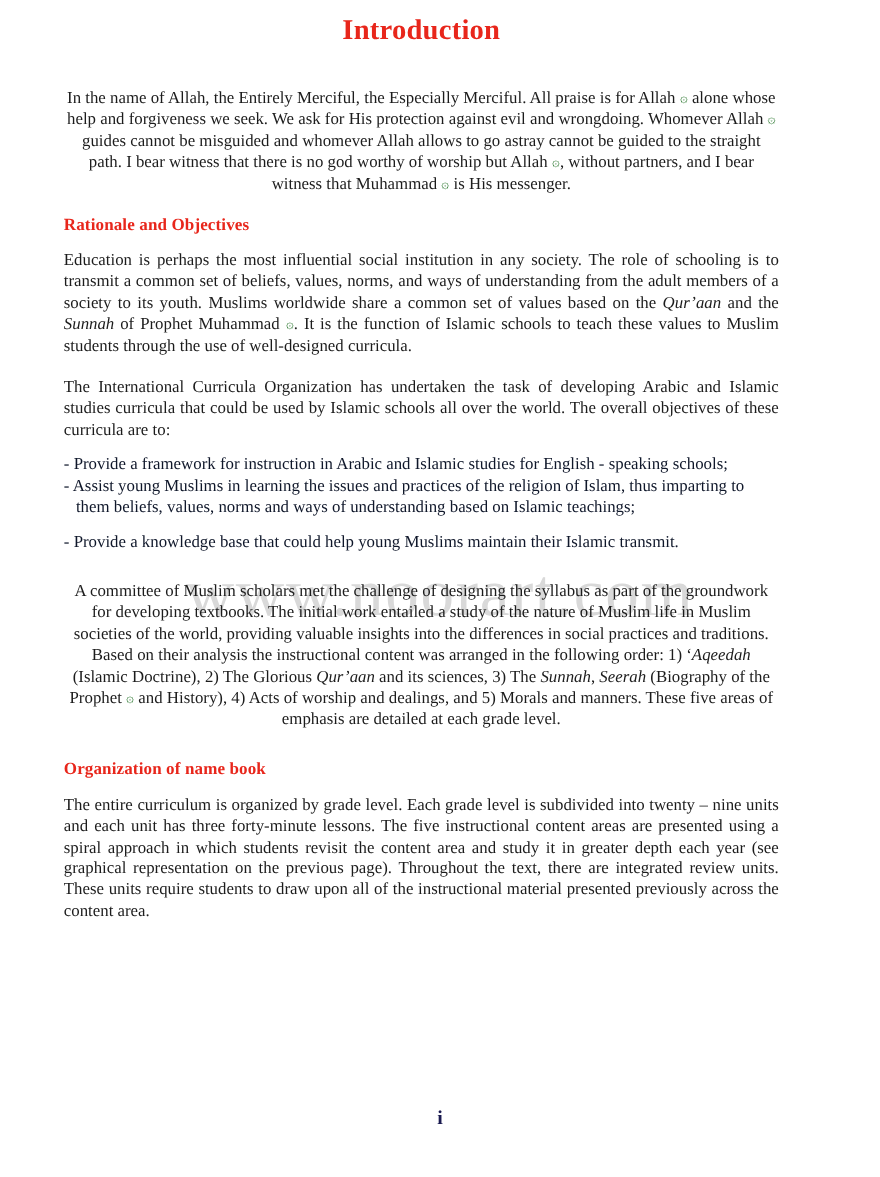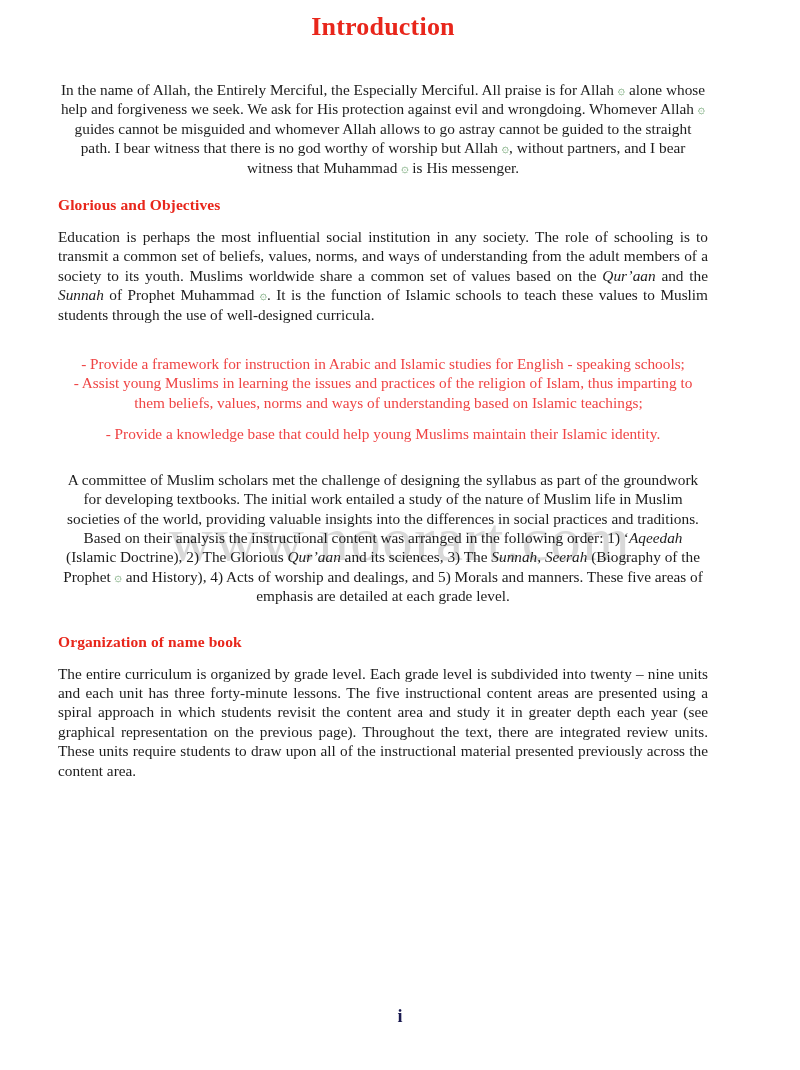--- a/index.html
+++ b/index.html
@@ -88,22 +88,22 @@
   ul.dash-list {
     margin: 0;
     padding: 0;
     list-style: none;
   }
   ul.dash-list li {
     font-size: 15.3px;
     line-height: 19.4px;
     text-indent: -11px;
     padding-left: 11px;
-    color: #ef4444;
-    text-align: center;
+    color: #0f172a;
+    text-align: left;
   }
   ul.dash-list li + li {
     margin-top: 0px;
   }
   ul.dash-list li.gap-before {
     margin-top: 12px;
   }
 
   em.it { }
 
@@ -141,35 +141,36 @@
   <div class="content">
 
     <h1 class="doc-title">Introduction</h1>
 
     <div class="spacer-lg"></div>
 
     <p class="body ragged"><span>In the name of Allah, the Entirely Merciful, the Especially Merciful. All praise is for Allah </span><span class="honorific">۞</span><span> alone whose help and forgiveness we seek. We ask for His protection against evil and wrongdoing. Whomever Allah </span><span class="honorific">۞</span><span> guides cannot be misguided and whomever Allah allows to go astray cannot be guided to the straight path. I bear witness that there is no god worthy of worship but Allah </span><span class="honorific">۞</span><span>, without partners, and I bear witness that Muhammad </span><span class="honorific">۞</span><span> is His messenger.</span></p>
 
     <div class="spacer-md"></div>
 
-    <h2 class="section-heading">Glorious and Objectives</h2>
+    <h2 class="section-heading">Rationale and Objectives</h2>
 
     <div class="spacer-sm"></div>
 
     <p class="body"><span>Education is perhaps the most influential social institution in any society. The role of schooling is to transmit a common set of beliefs, values, norms, and ways of understanding from the adult members of a society to its youth. Muslims worldwide share a common set of values based on the </span><em class="it">Qur’aan</em><span> and the </span><em class="it">Sunnah</em><span> of Prophet Muhammad </span><span class="honorific">۞</span><span>. It is the function of Islamic schools to teach these values to Muslim students through the use of well-designed curricula.</span></p>
 
     <div class="spacer-md"></div>
 
+    <p class="body">The International Curricula Organization has undertaken the task of developing Arabic and Islamic studies curricula that could be used by Islamic schools all over the world. The overall objectives of these curricula are to:</p>
 
     <div class="spacer-sm"></div>
 
     <ul class="dash-list">
       <li><span>-</span> <span>Provide a framework for instruction in Arabic and Islamic studies for English - speaking schools;</span></li>
       <li><span>-</span> <span>Assist young Muslims in learning the issues and practices of the religion of Islam, thus imparting to them beliefs, values, norms and ways of understanding based on Islamic teachings;</span></li>
-      <li class="gap-before"><span>-</span> <span>Provide a knowledge base that could help young Muslims maintain their Islamic identity.</span></li>
+      <li class="gap-before"><span>-</span> <span>Provide a knowledge base that could help young Muslims maintain their Islamic transmit.</span></li>
     </ul>
 
     <div class="spacer-lg"></div>
 
     <p class="body ragged"><span>A committee of Muslim scholars met the challenge of designing the syllabus as part of the groundwork for developing textbooks. The initial work entailed a study of the nature of Muslim life in Muslim societies of the world, providing valuable insights into the differences in social practices and traditions. Based on their analysis the instructional content was arranged in the following order: 1) ‘</span><em class="it">Aqeedah</em><span> (Islamic Doctrine), 2) The Glorious </span><em class="it">Qur’aan</em><span> and its sciences, 3) The </span><em class="it">Sunnah</em><span>, </span><em class="it">Seerah</em><span> (Biography of the Prophet </span><span class="honorific">۞</span><span> and History), 4) Acts of worship and dealings, and 5) Morals and manners. These five areas of emphasis are detailed at each grade level.</span></p>
 
     <div class="spacer-lg"></div>
 
     <h2 class="section-heading">Organization of name book</h2>
 

